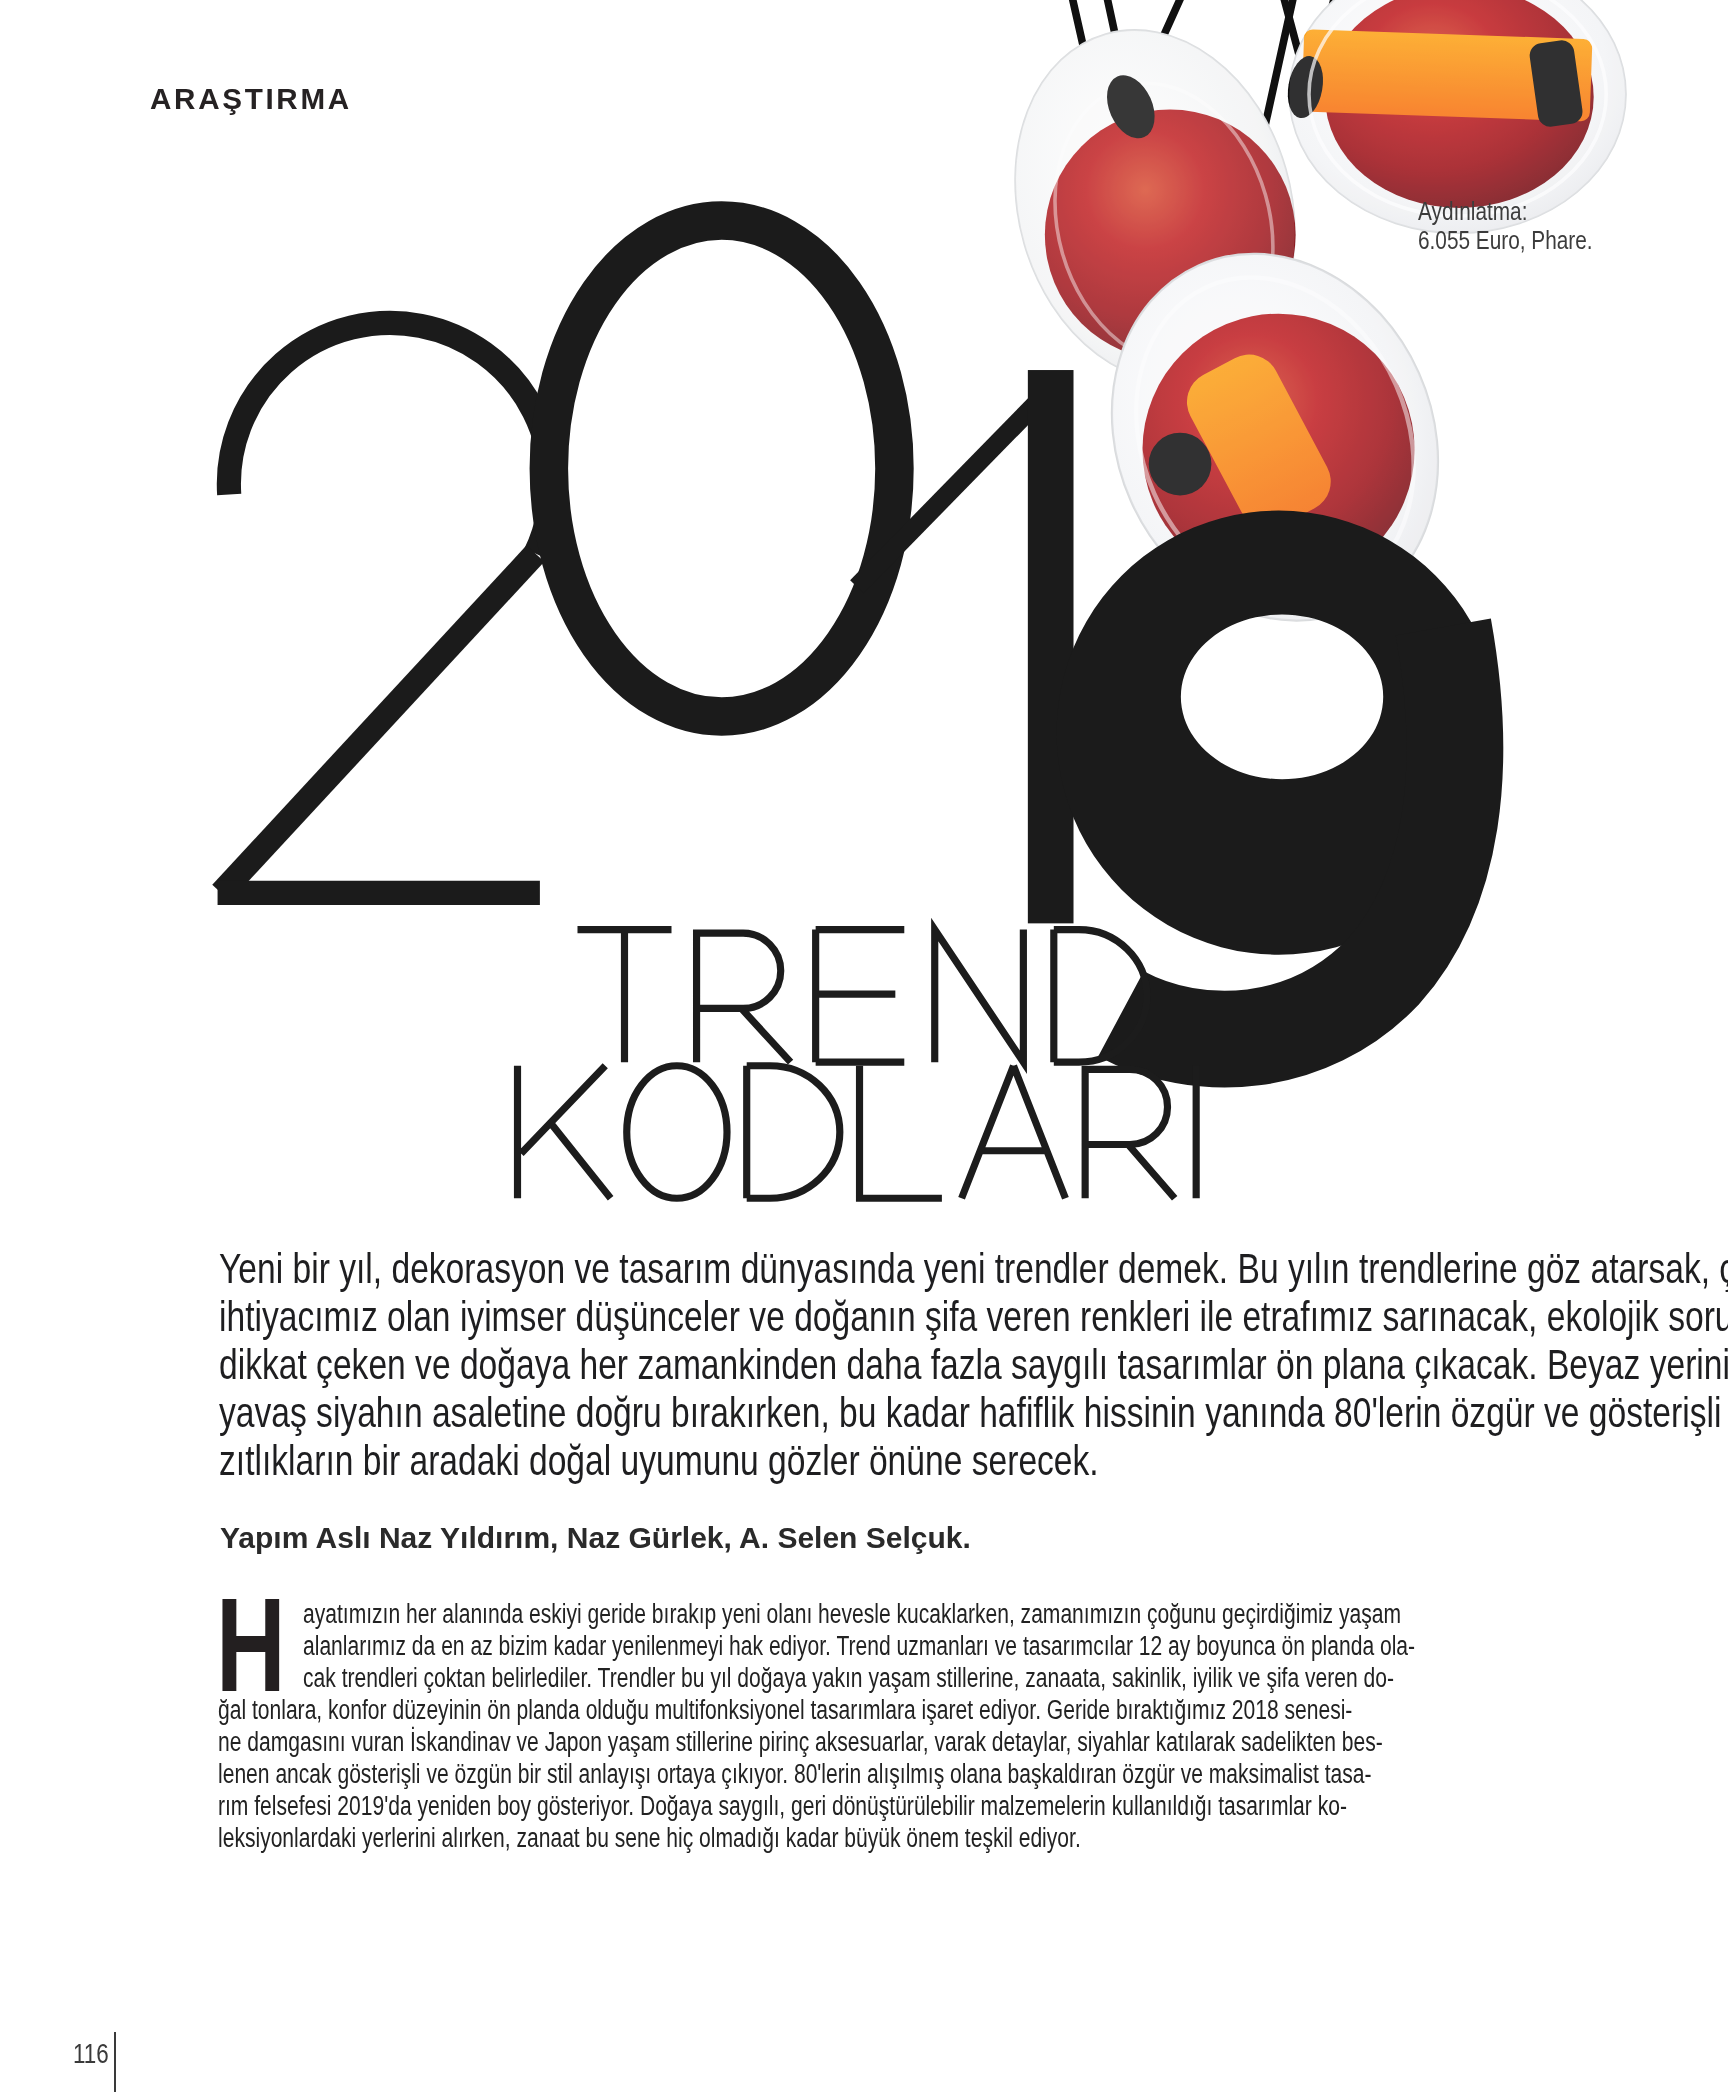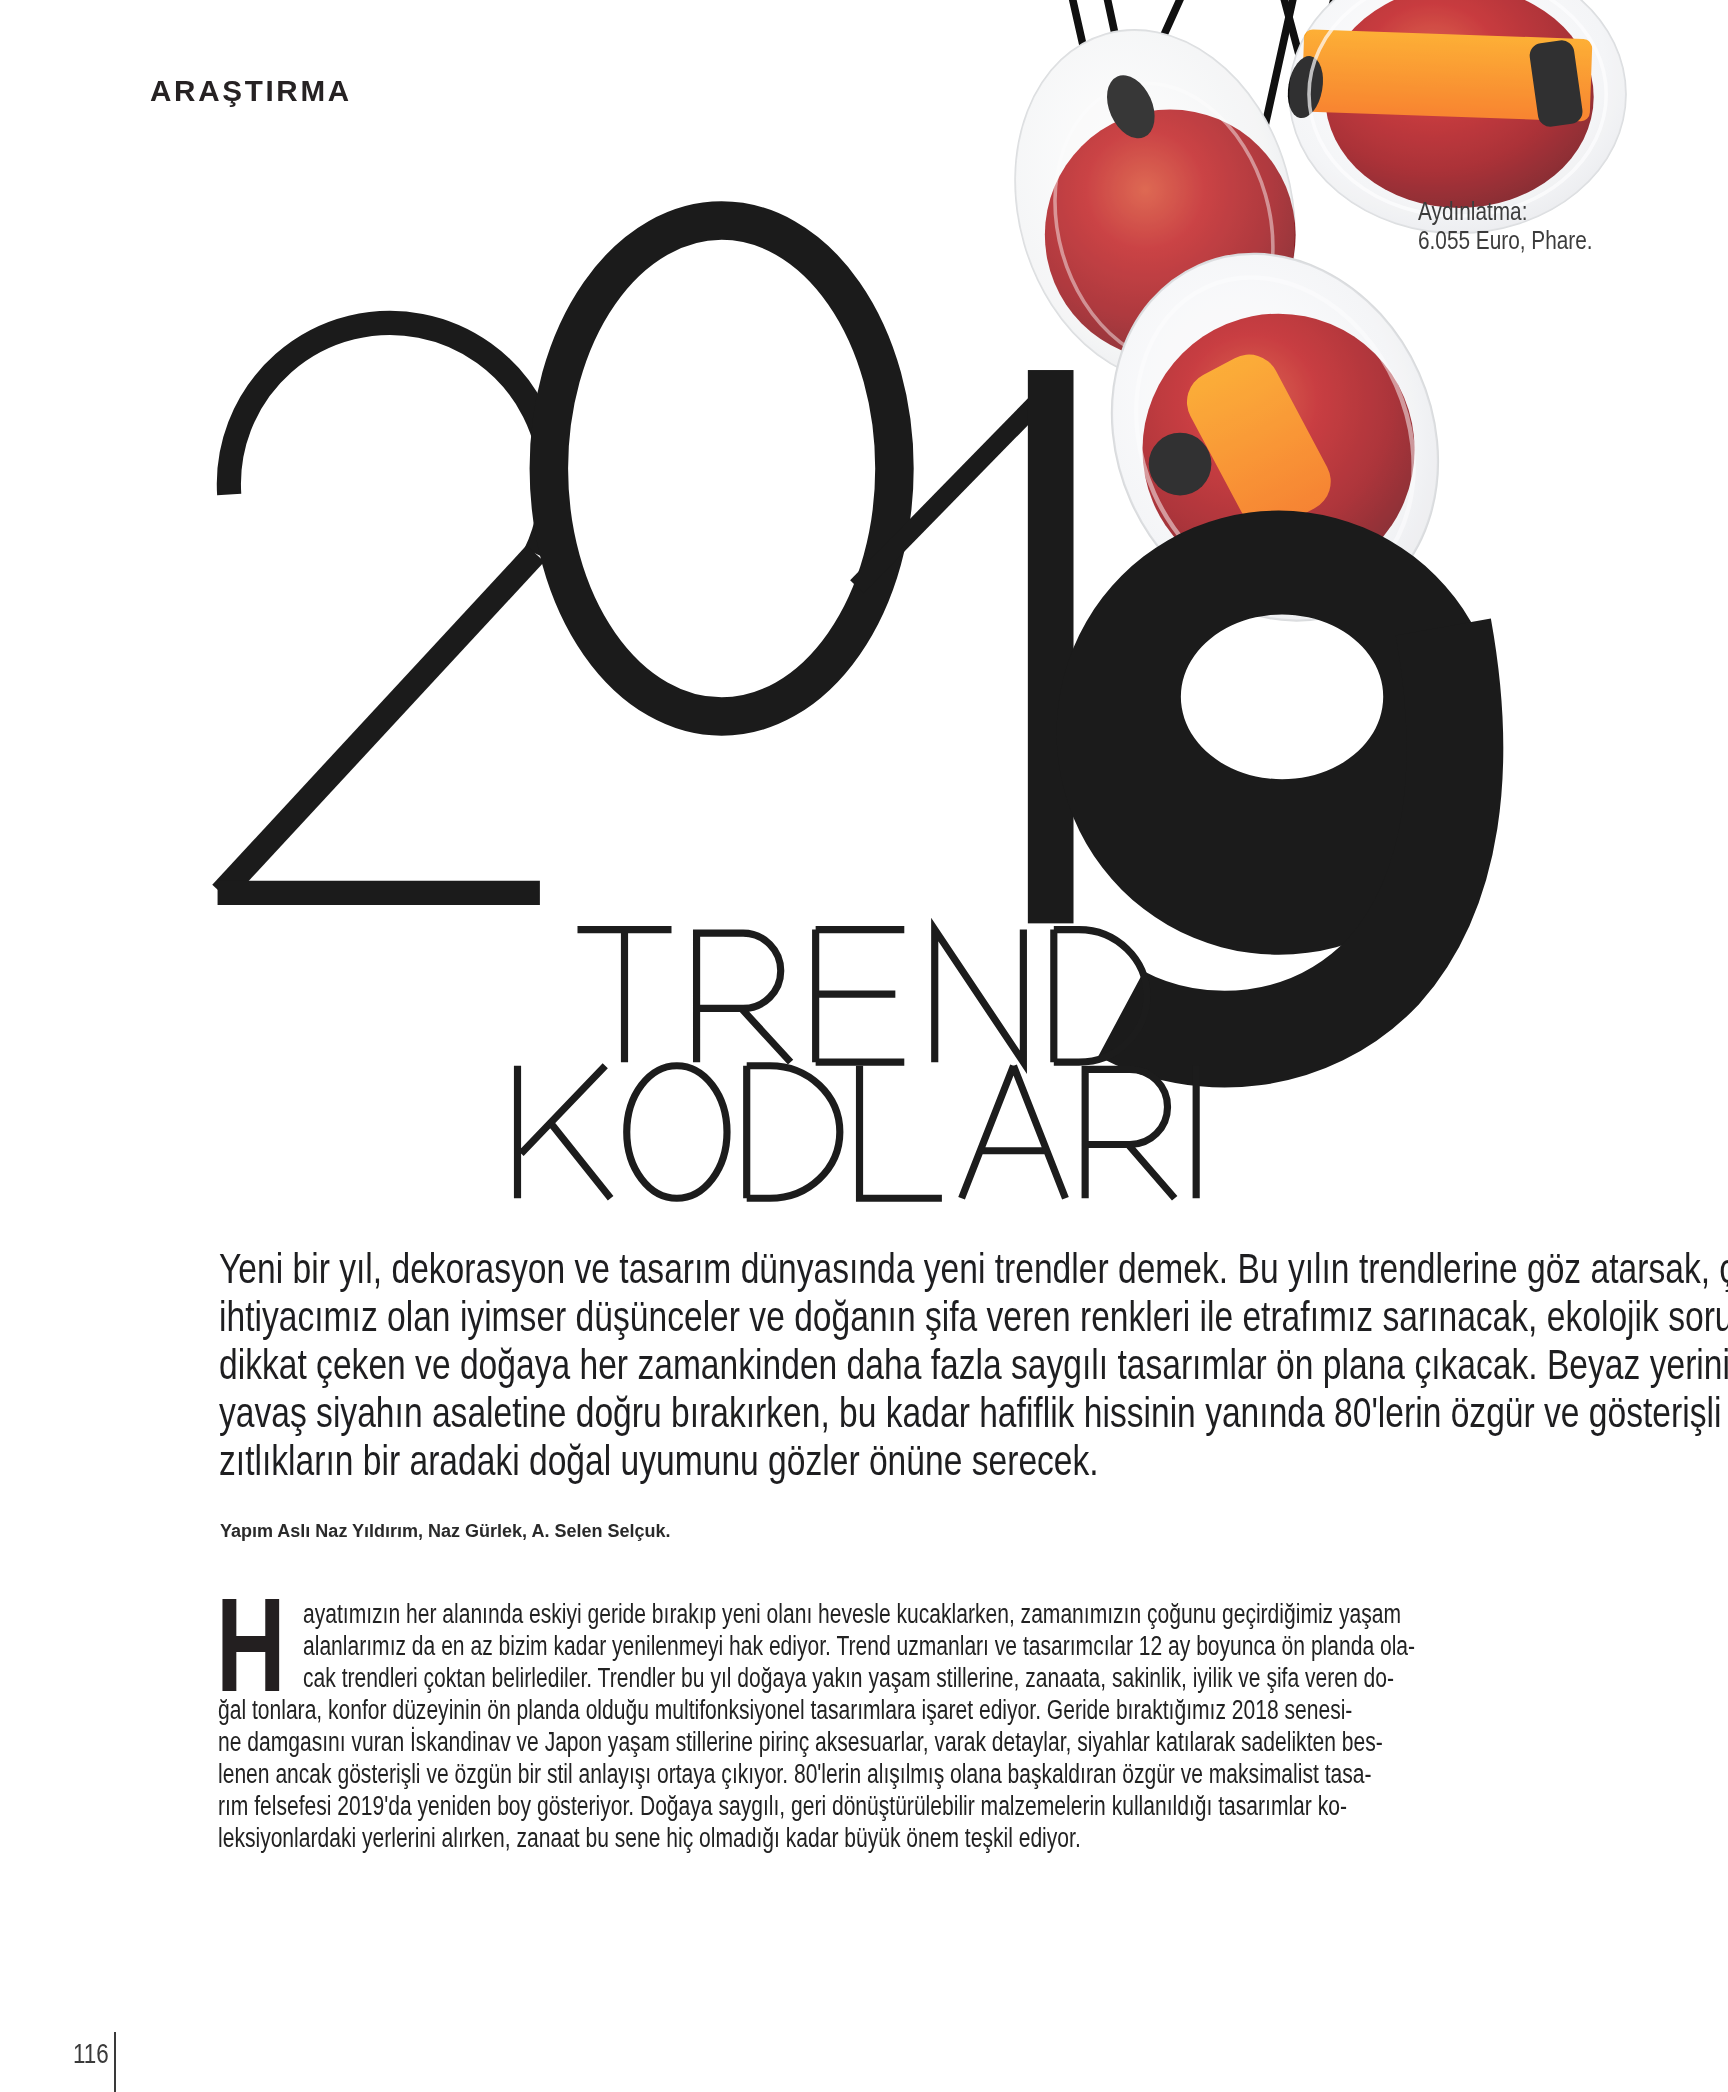--- a/index.html
+++ b/index.html
@@ -1,26 +1,26 @@
 <!DOCTYPE html>
 <html style="font-size:14.3px"><head>
 <meta charset="utf-8">
 <style>
   html,body{margin:0;padding:0;background:#ffffff;}
   body{width:1728px;height:2093px;position:relative;overflow:hidden;
        font-family:"Liberation Sans","DejaVu Sans",sans-serif;color:#1b1b1b;}
   .abs{position:absolute;}
-  .kicker{left:150px;top:74px;font-size:29.6px;font-weight:bold;letter-spacing:2.7px;color:#262223;}
+  .kicker{left:150px;top:82px;font-size:29.6px;font-weight:bold;letter-spacing:2.7px;color:#262223;}
   .caption{left:1418px;top:197px;font-size:26px;line-height:29px;color:#3c3c3c;
            transform:scaleX(.8);transform-origin:0 0;white-space:nowrap;}
   .hero-svg{left:0;top:0;}
   .intro{left:219px;top:1245px;width:1576px;font-size:42px;line-height:48px;color:#1e1e20;
          transform:scaleX(.8);transform-origin:0 0;}
   .intro div{white-space:nowrap;}
-  .byline{left:220px;top:1521px;font-size:18px;font-weight:bold;color:#2a2a2a;}
+  .byline{left:220px;top:1521px;font-size:30px;font-weight:bold;color:#2a2a2a;}
   .article{left:218px;top:1598px;width:1662px;font-size:27px;line-height:32px;color:#222;
            transform:scaleX(.78);transform-origin:0 0;}
   .article div{white-space:nowrap;}
   .article .indented{padding-left:109px;}
   .dropcap{left:216px;top:1596px;font-size:134px;line-height:97px;font-weight:bold;color:#231f20;
            transform:scaleX(.72);transform-origin:0 0;}
   .pagenum{left:73px;top:2038px;font-size:28px;color:#3a3a3a;
            transform:scaleX(.8);transform-origin:0 0;}
   .pagerule{left:114px;top:2032px;width:1.8px;height:61px;background:#3a3a3a;}
 </style>

